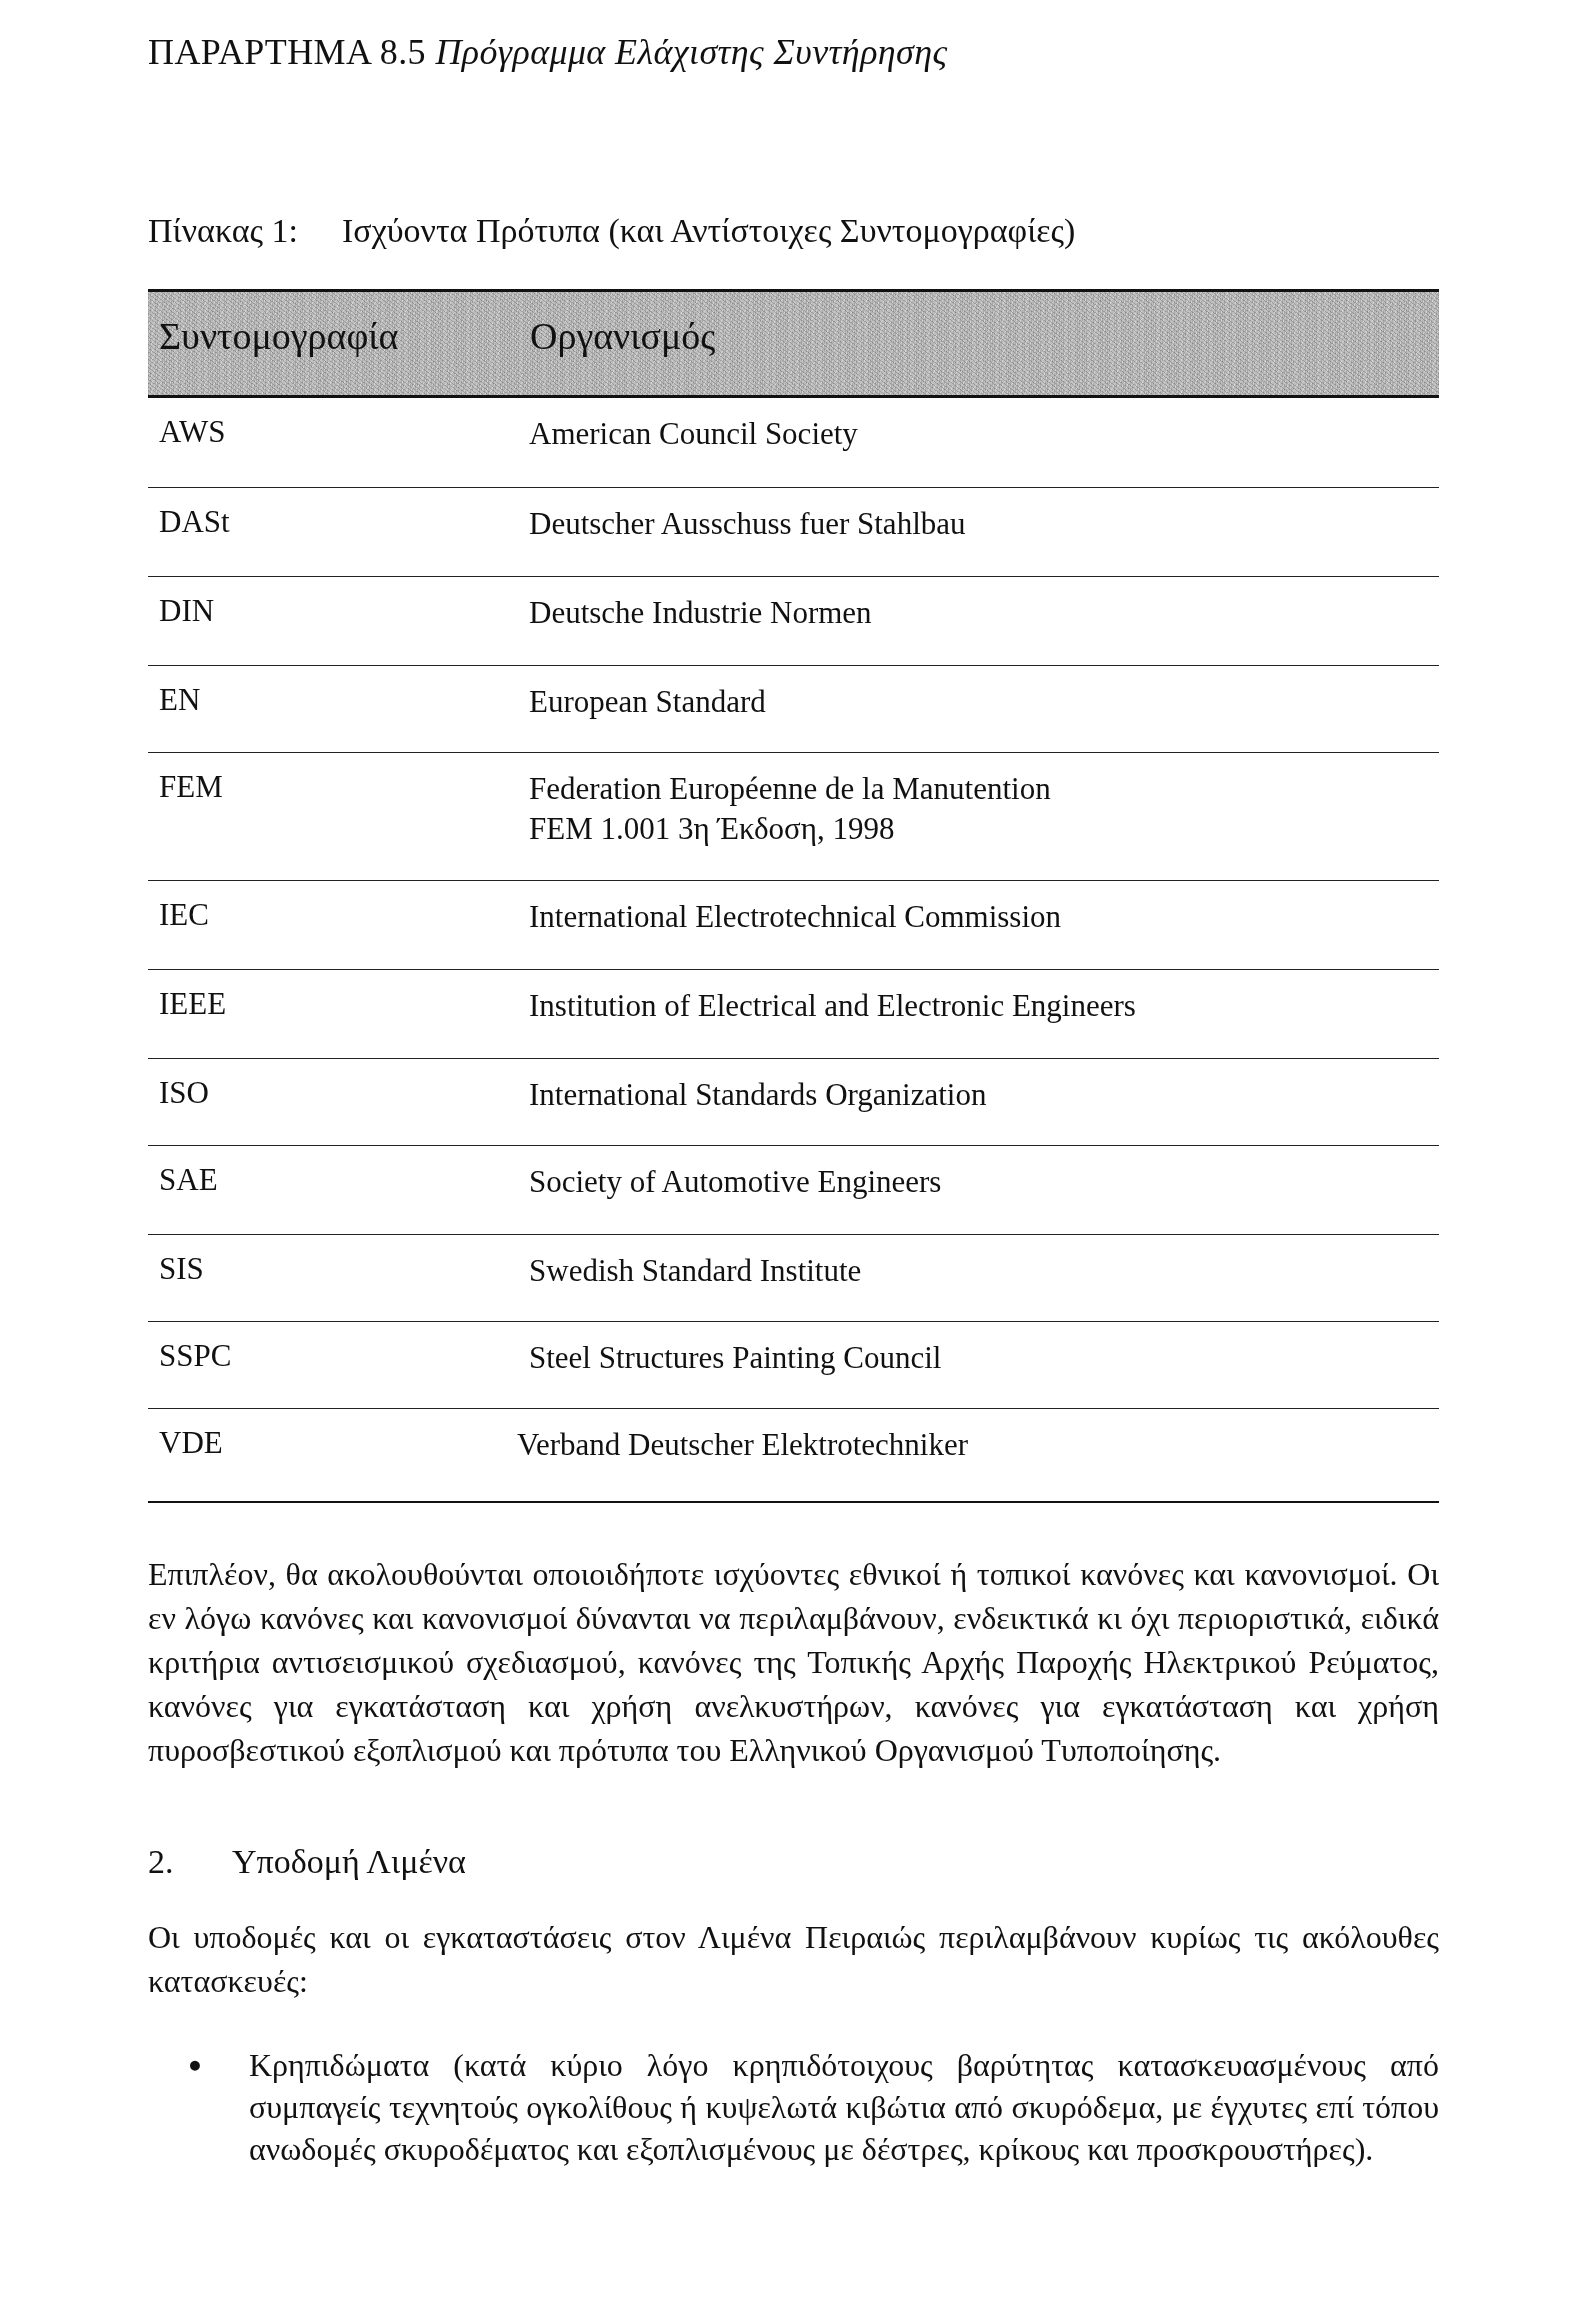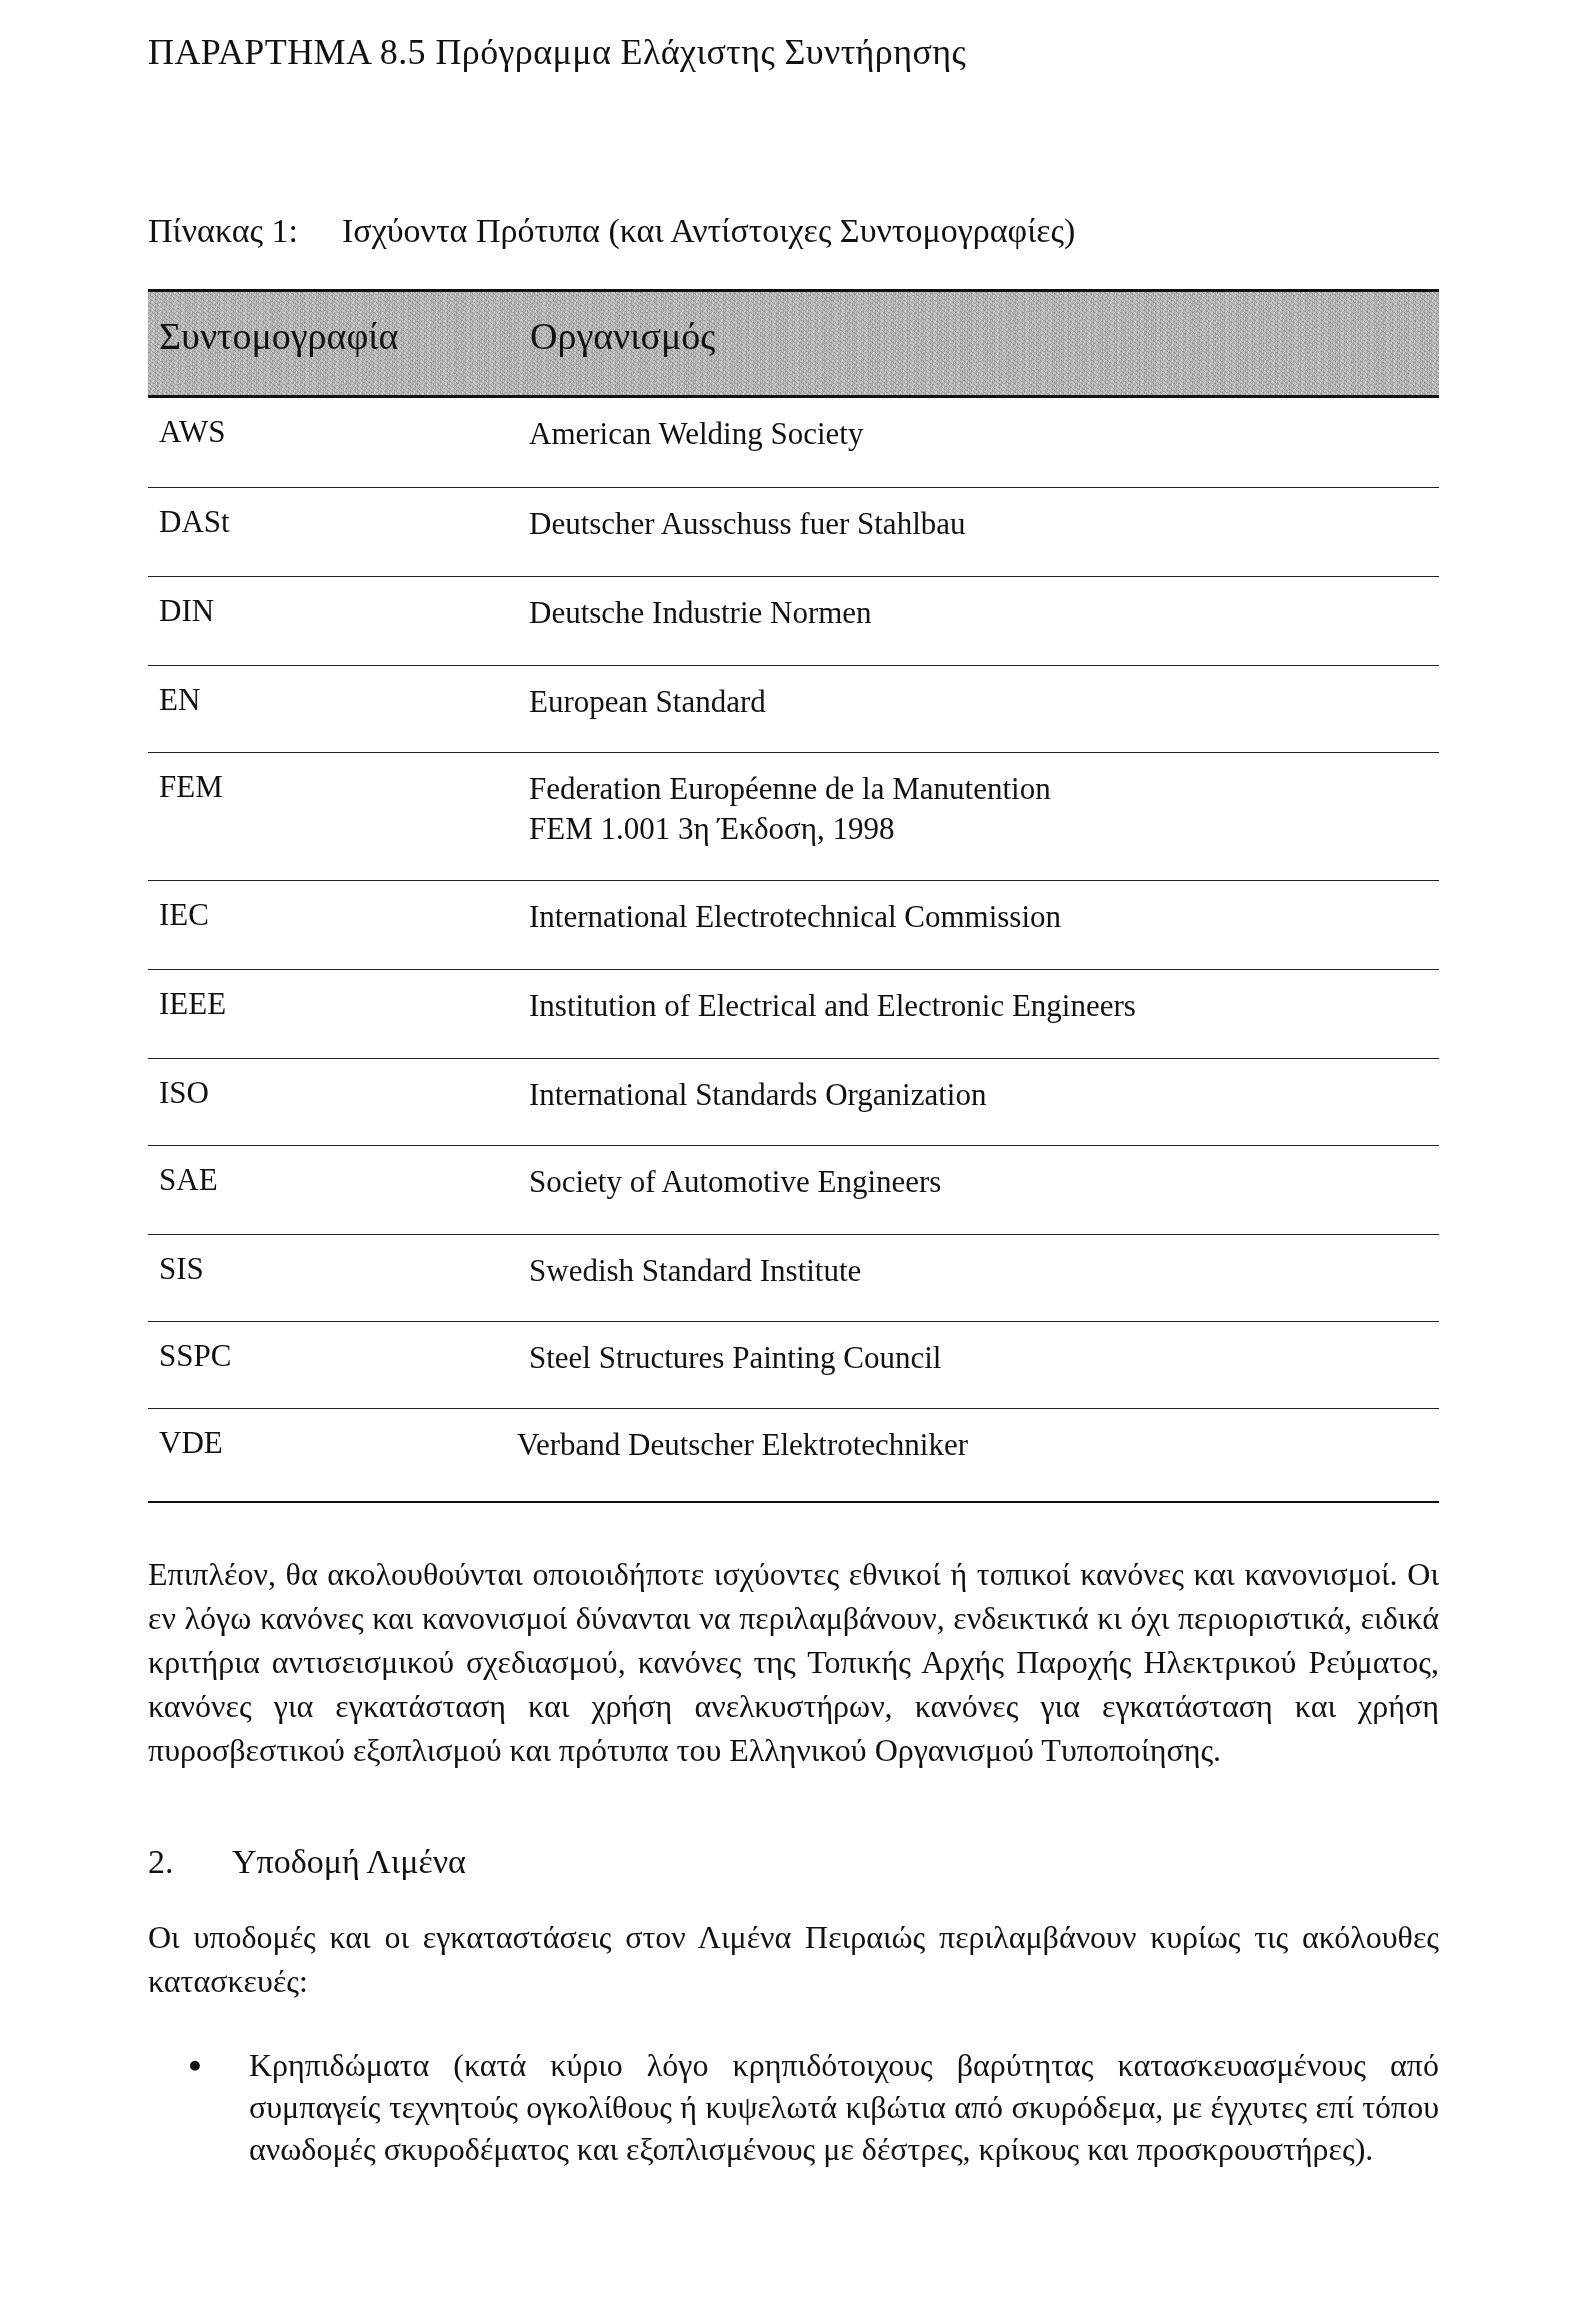--- a/index.html
+++ b/index.html
@@ -3,21 +3,21 @@
 <meta charset="utf-8">
 <style>
   html, body { margin: 0; padding: 0; background: #ffffff; }
   body {
     width: 1587px; height: 2319px; position: relative; overflow: hidden;
     font-family: "Liberation Serif", "DejaVu Serif", serif;
     color: #111;
   }
   .abs { position: absolute; }
   .hdr { left: 148px; top: 31px; font-size: 36px; letter-spacing: 0.4px; }
-  .hdr .it { }
+  .hdr .it { font-style: italic; }
   .tcap { left: 148px; top: 212px; font-size: 34px; }
   .tcap .title { position: absolute; left: 194px; top: 0; white-space: nowrap; }
   .table { left: 148px; top: 289px; width: 1291px; }
   .thead {
     position: relative; height: 103px;
     border-top: 3.1px solid #111; border-bottom: 3.1px solid #111;
     background-color: #bdbdbd;
     background-image:
       repeating-linear-gradient(37deg, rgba(0,0,0,0.18) 0 0.8px, transparent 0.8px 3.1px),
       repeating-linear-gradient(-61deg, rgba(255,255,255,0.35) 0 0.8px, transparent 0.8px 3.9px),
@@ -49,21 +49,21 @@
   <span class="title">Ισχύοντα Πρότυπα (και Αντίστοιχες Συντομογραφίες)</span>
 </div>
 
 <div class="abs table">
   <div class="thead">
     <span class="c1">Συντομογραφία</span>
     <span class="c2" style="left:366px">Οργανισμός</span>
   </div>
   <div class="row" style="height:89px">
       <span class="c1">AWS</span>
-      <span class="c2">American Welding Society</span>
+      <span class="c2">American Council Society</span>
     </div>
   <div class="row" style="height:88px">
       <span class="c1">DASt</span>
       <span class="c2">Deutscher Ausschuss fuer Stahlbau</span>
     </div>
   <div class="row" style="height:88px">
       <span class="c1">DIN</span>
       <span class="c2">Deutsche Industrie Normen</span>
     </div>
   <div class="row" style="height:86px">

